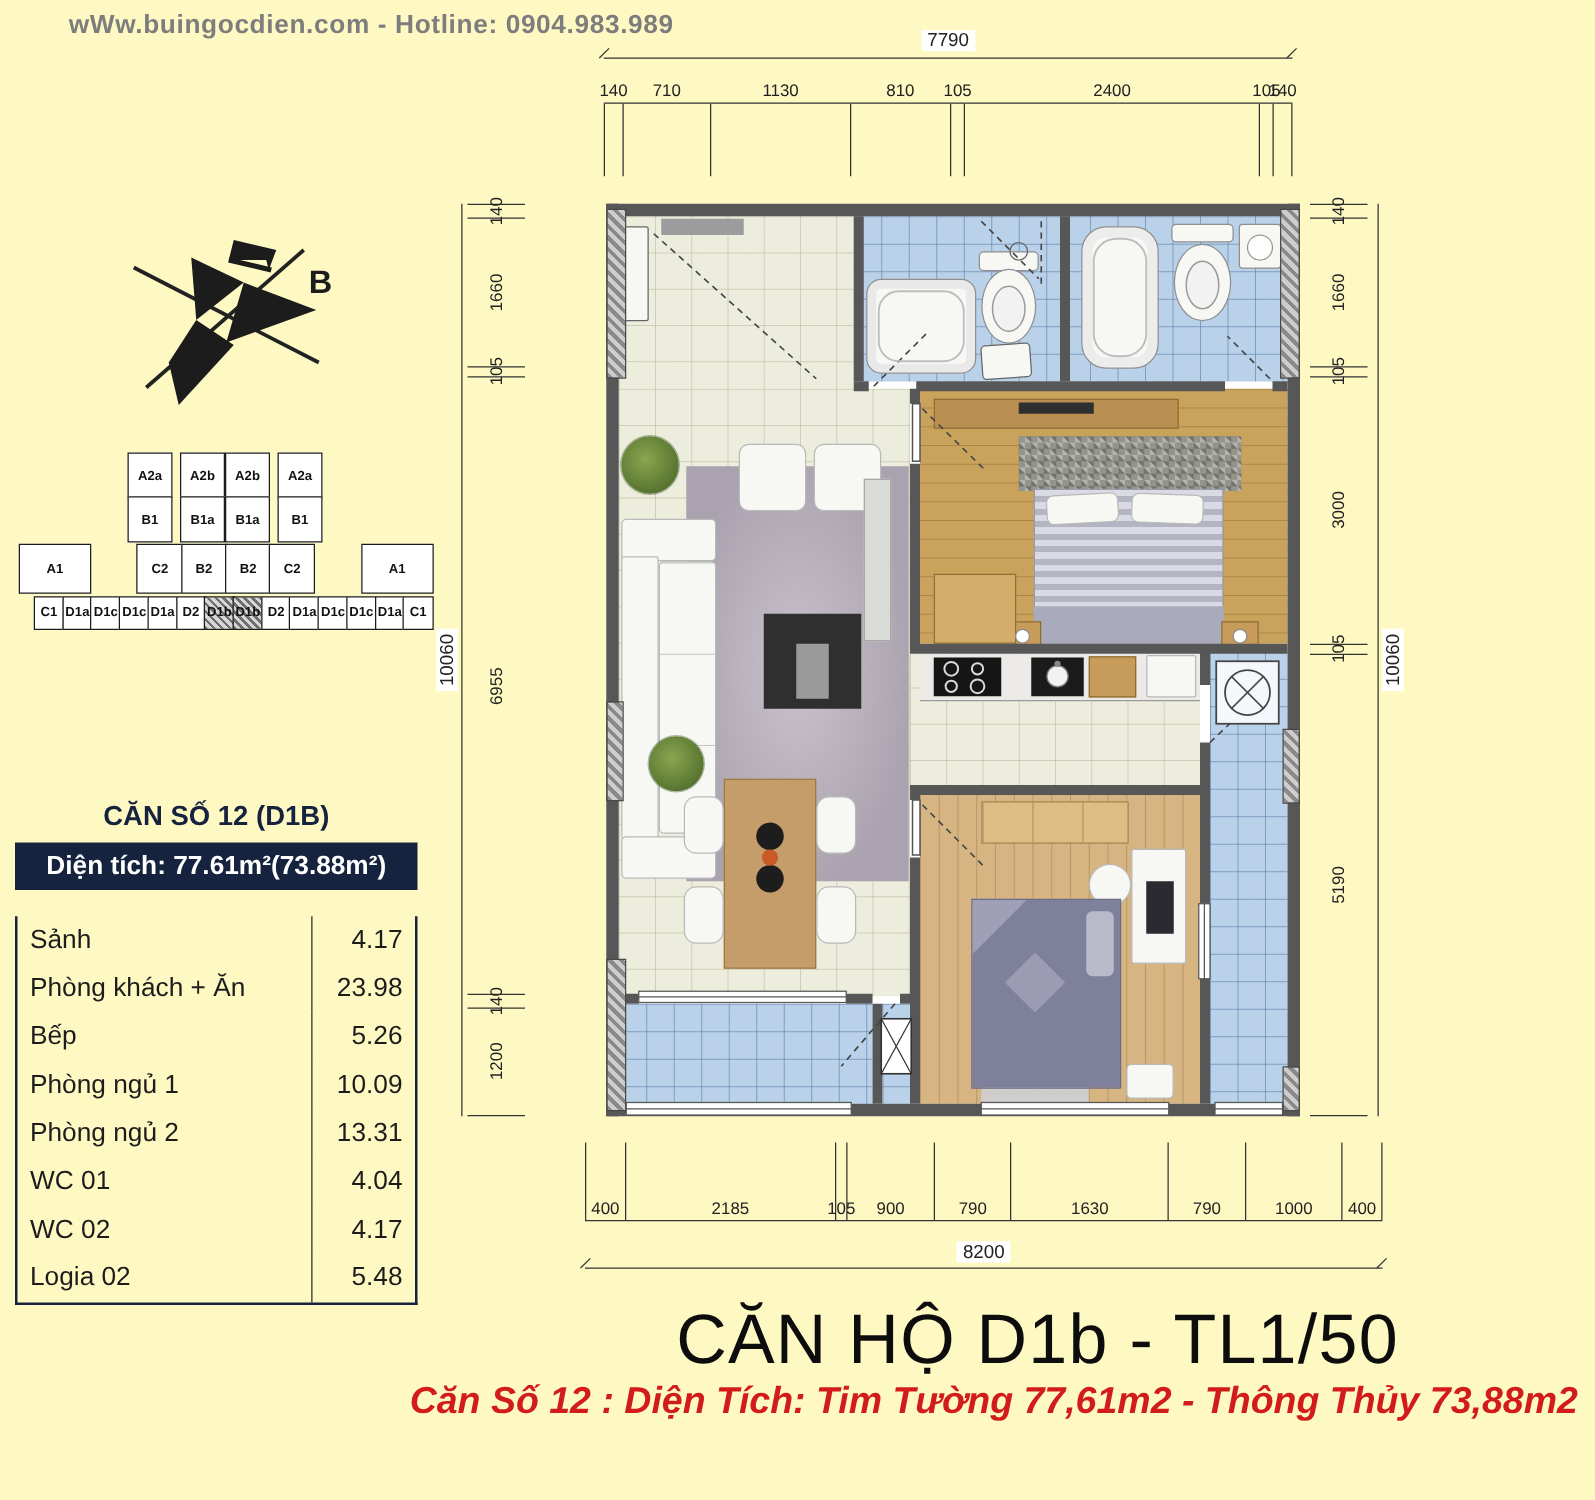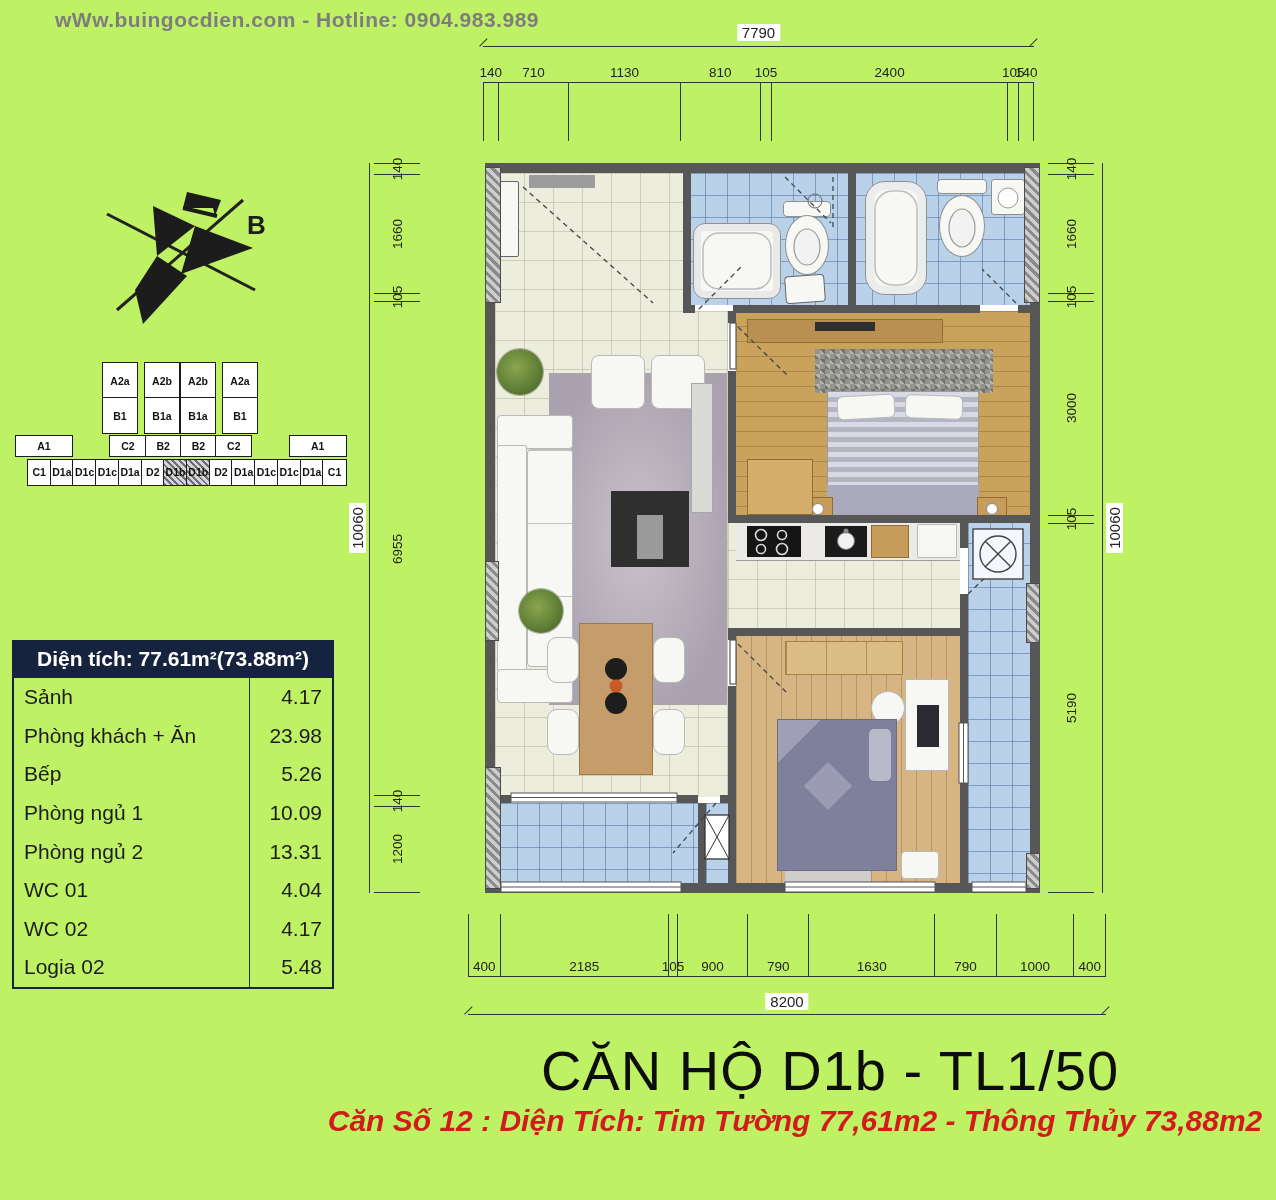--- a/index.html
+++ b/index.html
@@ -1,17 +1,17 @@
 <!DOCTYPE html>
 <html><head>
 <meta charset="utf-8">
 <style>
   html,body{margin:0;padding:0;background:#fff;}
   body{font-family:"Liberation Sans",sans-serif;color:#222;}
-  #canvas{position:relative;width:1276px;height:1200px;background:#bef264;overflow:hidden;}
+  #canvas{position:relative;width:1276px;height:1200px;background:#fef9c3;overflow:hidden;}
   .abs{position:absolute;}
 
   
   .site-line{position:absolute;left:55px;top:8px;font-size:21px;font-weight:bold;color:#7d7d7d;letter-spacing:.5px;}
 
   
   .dim-total{position:relative;}
   .dim-total .tline{position:absolute;left:0;right:0;border-top:1.4px solid #333;}
   .dim-total .tline::before,.dim-total .tline::after{content:"";position:absolute;top:-5px;width:11px;height:1.4px;background:#333;transform:rotate(-45deg);}
   .dim-total .tline::before{left:-5px;} .dim-total .tline::after{right:-5px;}
@@ -35,30 +35,30 @@
   .vtotal{position:absolute;top:50%;transform:translateY(-50%);}
   .vtotal .in{display:block;writing-mode:vertical-rl;transform:rotate(180deg);font-size:15px;color:#222;background:#fff;padding:4px 0;}
 
   
   .smrow{display:flex;}
   .smcell{background:#fff;border:1.7px solid #1c1c1c;display:flex;align-items:center;justify-content:center;font-size:10.5px;font-weight:bold;color:#111;margin-right:-1.7px;box-sizing:border-box;}
   .smcell.hatched{background:repeating-linear-gradient(45deg,#6f6f6f 0 2px,#d6d6d6 2px 4.5px);}
   .tower-col{display:flex;flex-direction:column;}
   .tower-col .smcell{width:36px;height:37px;margin-right:0;margin-bottom:-1.7px;}
   .tpair{display:flex;gap:6px;}
-  .mid .smcell{width:37px;height:22px;text-align:center;}
+  .mid .smcell{width:37px;height:40px;text-align:center;}
   .mid .smcell.wide{width:58px;}
   .brow .smcell{flex:1;height:27px;}
   .sm-title{position:absolute;left:18px;top:506px;font-size:21.5px;font-weight:bold;color:#101010;letter-spacing:.3px;}
 
   
   .atable{position:absolute;left:12px;top:640px;width:322px;}
   .atable .ttitle{text-align:center;font-size:22px;font-weight:bold;color:#16233f;margin-bottom:8px;}
   .atable .thead{background:#16233f;color:#fff;text-align:center;font-size:21px;font-weight:bold;padding:7px 0;}
-  .atable .tbody{border:2.5px solid #16233f;border-top:none;}
+  .atable .tbody{border:2.5px solid #16233f;border-top:none;margin-top:21px;}
   .trow{display:flex;align-items:center;height:38.6px;font-size:21px;color:#1c1c1c;}
   .tlabel{flex:1;padding-left:10px;white-space:nowrap;}
   .tvalue{width:72px;text-align:right;padding-right:10px;border-left:1.6px solid #2a2a2a;align-self:stretch;display:flex;align-items:center;justify-content:flex-end;}
 
   
   #plan{position:absolute;left:485px;top:163px;width:555px;height:730px;background:#fff;}
   .wall{position:absolute;background:#575757;}
   .hatch{position:absolute;background:repeating-linear-gradient(45deg,#8a8a8a 0 3px,#cdcdcd 3px 6.5px);border:1px solid #4a4a4a;box-sizing:border-box;}
   .tile-cream{position:absolute;background-color:#eceddc;background-image:linear-gradient(rgba(150,150,115,.35) 1px,transparent 1px),linear-gradient(90deg,rgba(150,150,115,.35) 1px,transparent 1px);background-size:29px 29px;}
   .tile-blue{position:absolute;background-color:#b9d1e9;background-image:linear-gradient(rgba(70,105,150,.5) 1px,transparent 1px),linear-gradient(90deg,rgba(70,105,150,.5) 1px,transparent 1px);background-size:22px 22px;}
@@ -141,20 +141,21 @@
         <div class="smcell">D2</div>
         <div class="smcell">D1a</div>
         <div class="smcell">D1c</div>
         <div class="smcell">D1c</div>
         <div class="smcell">D1a</div>
         <div class="smcell">C1</div>
       </div>
   </div>
 
   <div class="atable">
+    <div class="ttitle">CĂN SỐ 12 (D1B)</div>
     <div class="thead">Diện tích: 77.61m²(73.88m²)</div>
     <div class="tbody">
         <div class="trow">
           <div class="tlabel">Sảnh</div>
           <div class="tvalue">4.17</div>
         </div>
         <div class="trow">
           <div class="tlabel">Phòng khách + Ăn</div>
           <div class="tvalue">23.98</div>
         </div>

